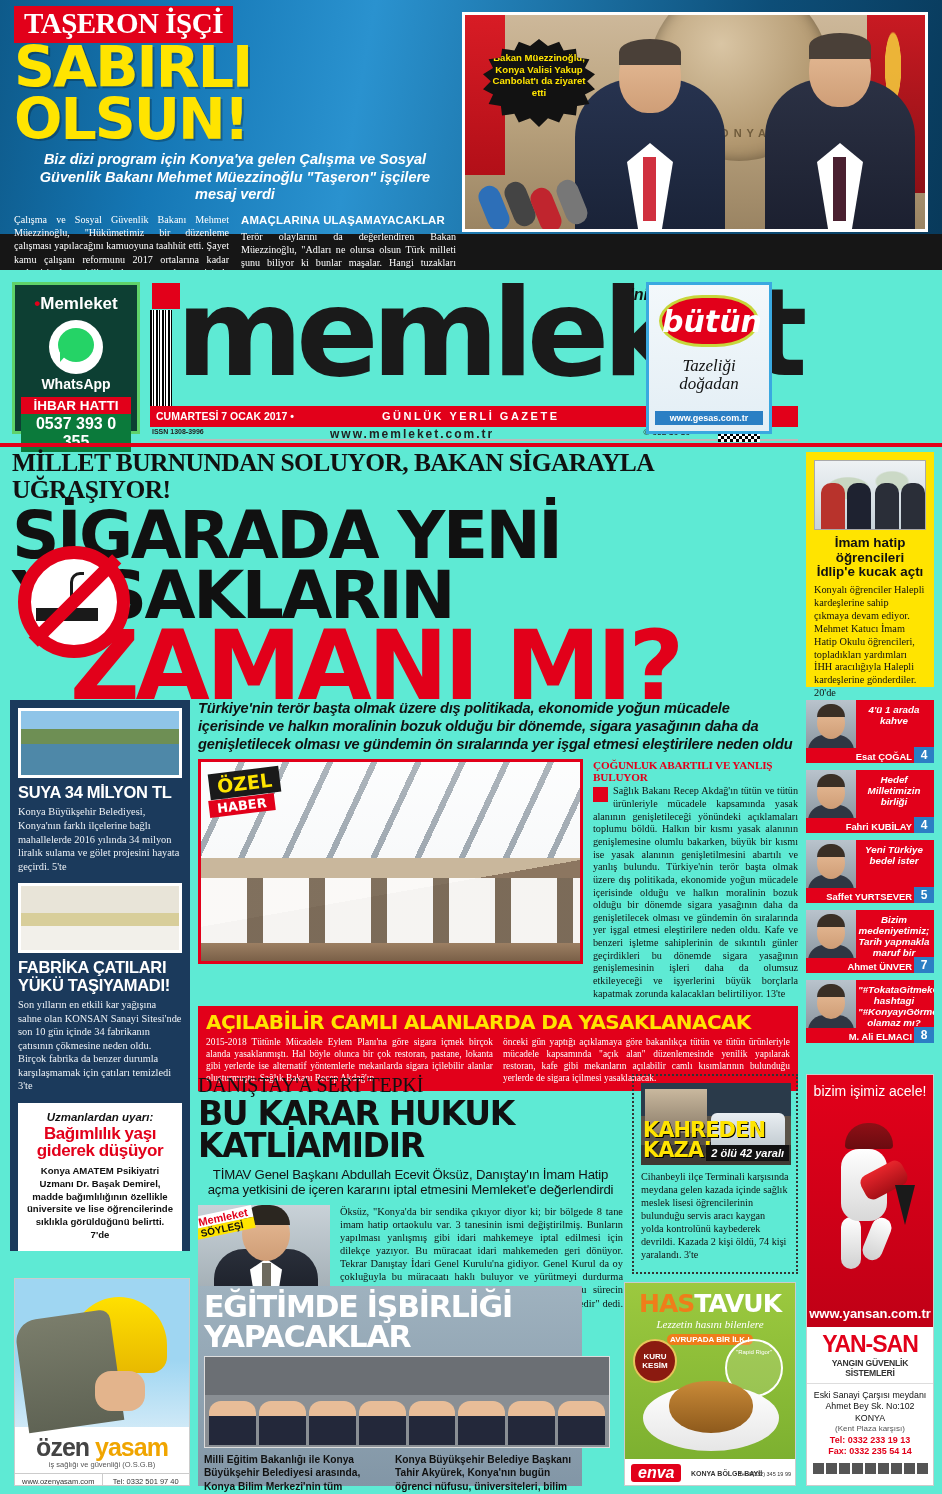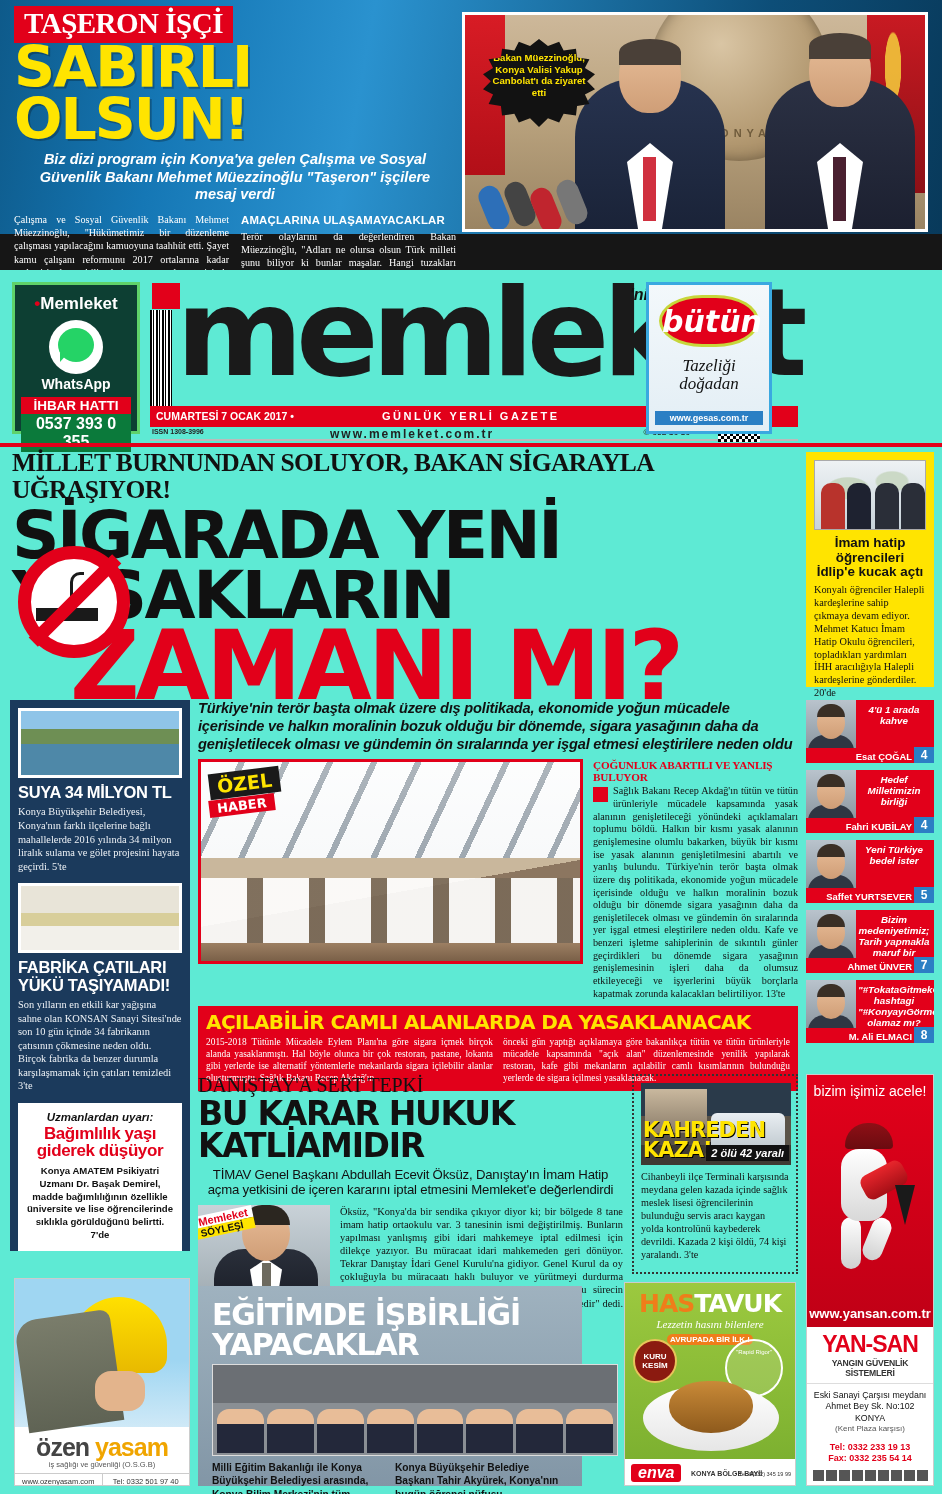--- a/index.html
+++ b/index.html
@@ -341,27 +341,27 @@
   .ys-nozzle { position:absolute; left:70px; top:62px; width:0;height:0;
     border-left:10px solid transparent;border-right:10px solid transparent;border-top:40px solid #1a1a1a;}
   .ys-url { position:absolute; left:0; right:0; bottom:6px; text-align:center; color:#fff;
     font-weight:700; font-size:13px; }
   .ys-logo { text-align:center; padding:4px 0 2px; }
   .ys-logo-main { color:#e2001a; font-weight:700; font-size:23px; letter-spacing:-1px; }
   .ys-logo-sub { font-size:8.6px; font-weight:700; color:#333; letter-spacing:-0.2px; }
   .ys-addr { text-align:center; font-size:8.8px; color:#111; line-height:1.3; padding:6px 4px 0;
      border-top:1px solid #ddd; margin-top:3px;}
   .ys-addr .small { font-size:8px; color:#555; }
-  .ys-tel { text-align:center; color:#e2001a; font-weight:700; font-size:9px; margin-top:7px; line-height:1.3; }
+  .ys-tel { text-align:center; color:#e2001a; font-weight:700; font-size:9px; line-height:1.3; }
   .ys-icons { display:flex; justify-content:center; gap:2px; margin-top:5px; }
   .ys-icons span { width:11px; height:11px; background:#555; display:block; }
 
   
   .egitim { position:absolute; left:198px; top:1286px; width:384px; height:200px;
-     background:linear-gradient(180deg,#9fb2bf,#8296a6); padding:14px; }
+     background:linear-gradient(180deg,#9fb2bf,#8296a6); padding:6px; }
   .eg-head { font-size:30px; font-weight:700; color:#fff; letter-spacing:-1.2px; line-height:1;
      font-family:"DejaVu Sans",sans-serif; }
   .eg-photo { width:406px; height:92px; margin-top:4px; border:1px solid #ddd; position:relative;
     background:linear-gradient(180deg,#6b6f74 0 42%,#8a8f94 42% 100%); overflow:hidden; }
   .eg-photo .row { position:absolute; left:0; bottom:2px; width:100%; height:44px; display:flex; gap:3px; padding:0 4px;}
   .eg-photo .row span { flex:1; background:linear-gradient(180deg,#e8bd98 0 34%,#23283a 34% 100%);
     border-radius:12px 12px 0 0; }
   .eg-cols { display:flex; gap:10px; margin-top:5px; }
   .eg-cols div { flex:1; color:#111; font-size:10.2px; line-height:1.3; font-weight:700; }
 

